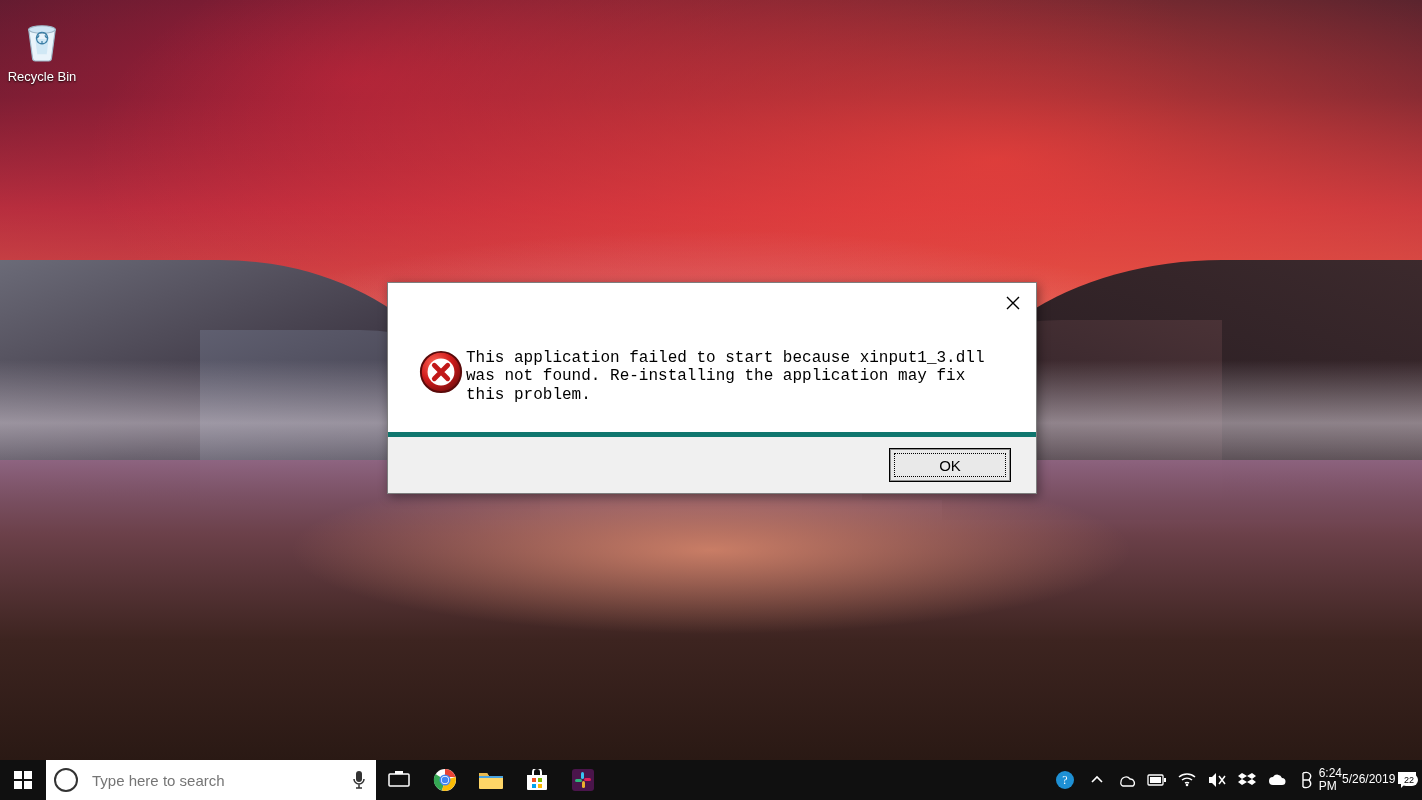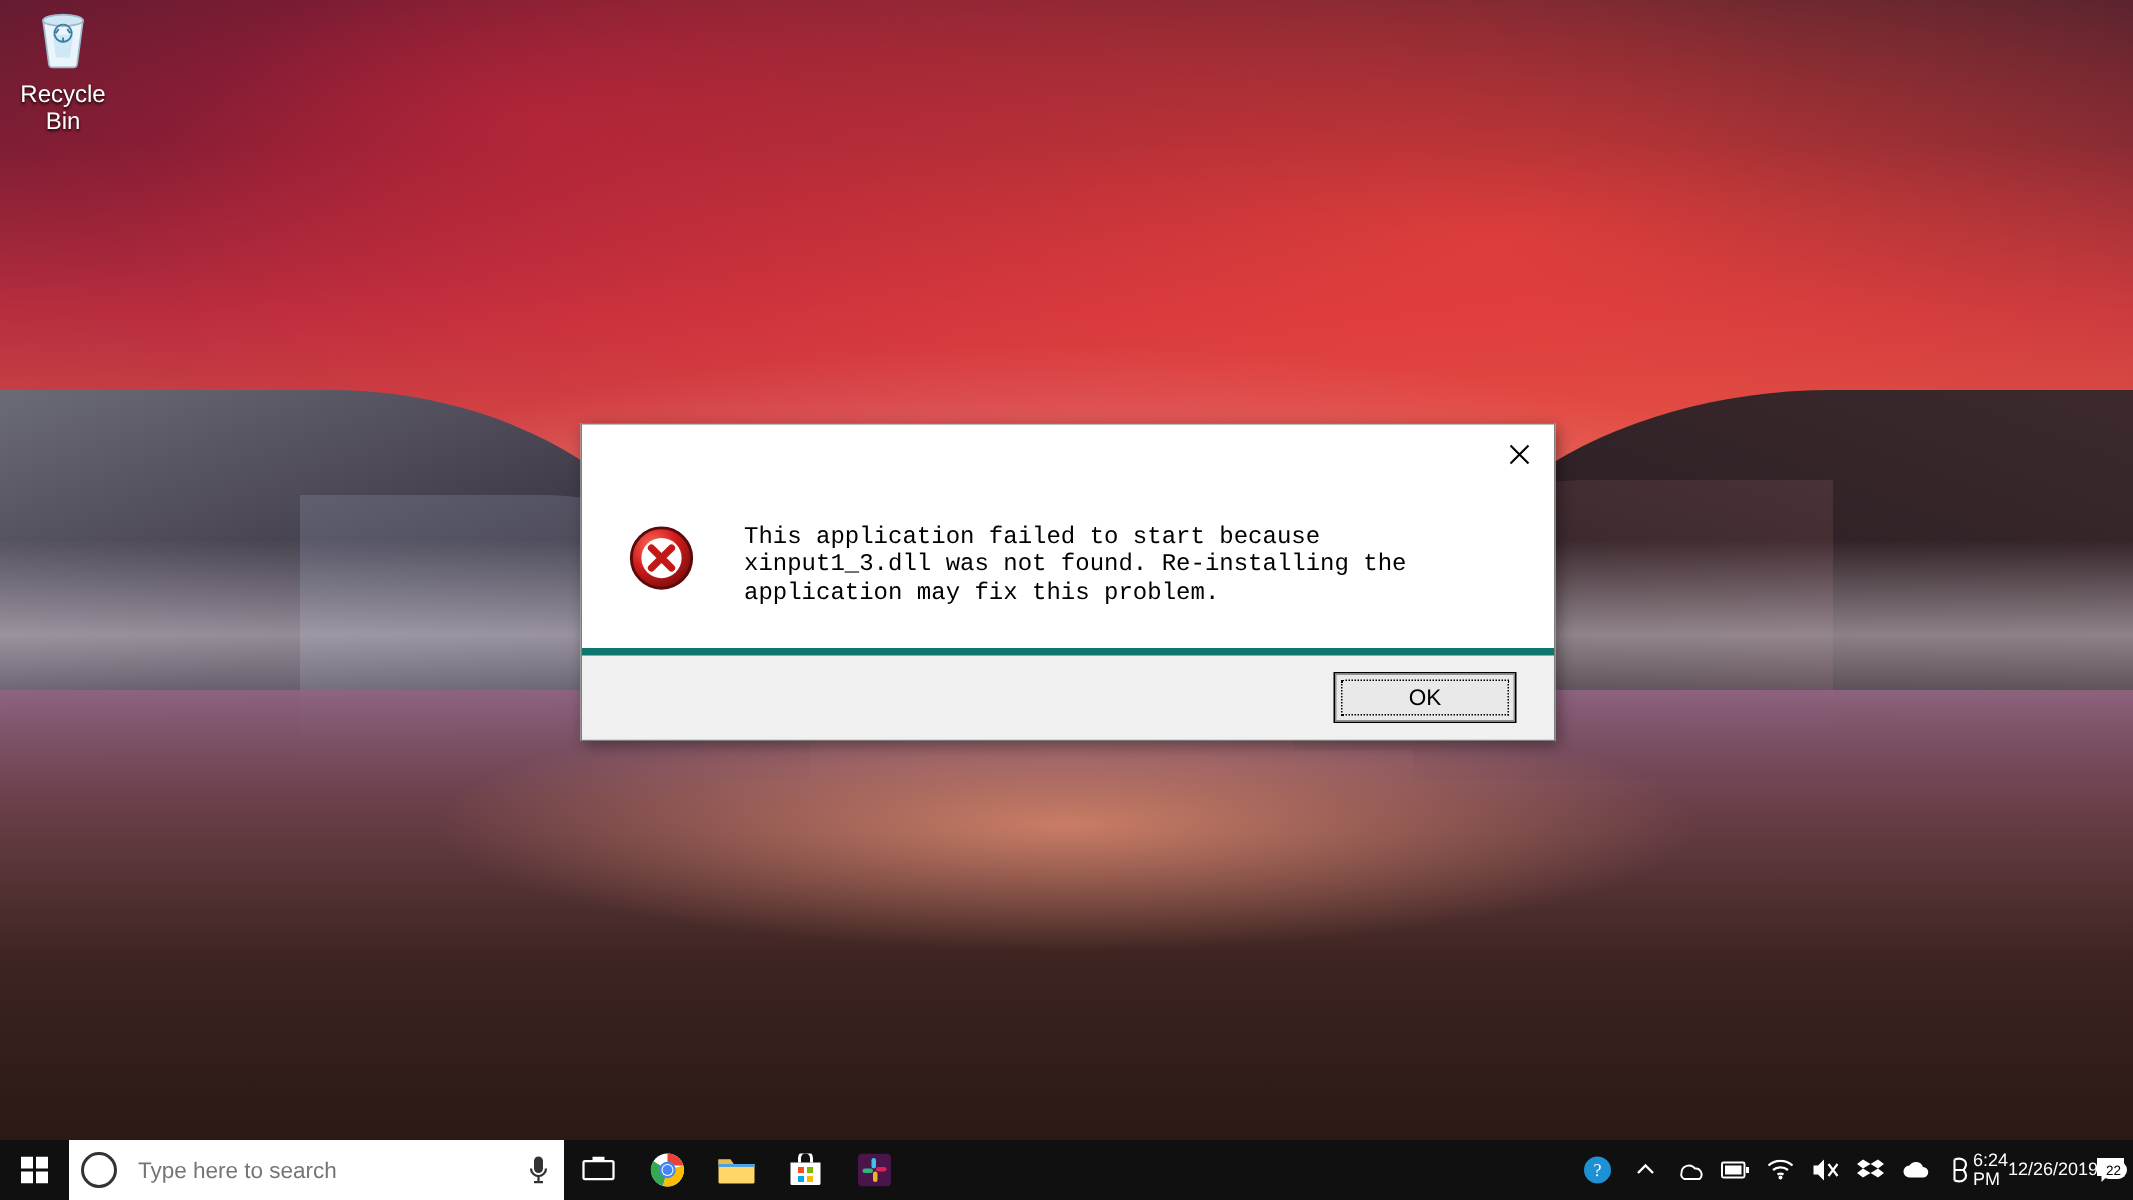--- a/index.html
+++ b/index.html
@@ -24,31 +24,31 @@
     background:linear-gradient(-160deg,#4a3236 0%, #271d24 90%);}
   
   .water{position:absolute;left:0;right:0;bottom:40px;height:300px;
     background:
       radial-gradient(ellipse 600px 120px at 50% 30%, rgba(255,160,120,.65), rgba(255,160,120,0) 70%),
       linear-gradient(180deg, rgba(145,100,130,.9) 0%, #6b4049 25%, #3d2420 60%, #2a1914 100%);}
   .fog{position:absolute;left:0;right:0;bottom:300px;height:140px;
     background:linear-gradient(180deg, rgba(235,225,235,0) 0%, rgba(235,225,235,.5) 45%, rgba(235,225,235,0) 100%);}
 
   
-  .desktop-icon{position:absolute;left:6px;top:4px;width:72px;text-align:center;color:#fff;
-    text-shadow:0 1px 2px rgba(0,0,0,.9);font-size:16px;cursor:pointer;}
+  .desktop-icon{position:absolute;left:6px;top:20px;width:72px;text-align:center;color:#fff;
+    text-shadow:0 1px 2px rgba(0,0,0,.9);font-size:13px;cursor:pointer;}
   .desktop-icon .bin{width:38px;height:42px;margin:0 auto 4px;}
 
   
   .dialog{position:absolute;left:387px;top:282px;width:648px;border:1px solid #7d7d7d;
     background:#fff;box-shadow:2px 3px 10px rgba(0,0,0,.4);}
   .dialog-title{display:flex;align-items:center;height:40px;padding:0 0 0 16px;
     font-family:Consolas,"Courier New",monospace;font-size:16px;color:#000;}
   .dialog-close{margin-left:auto;width:46px;height:40px;display:flex;align-items:center;justify-content:center;cursor:pointer;}
-  .dialog-body{display:flex;align-items:flex-start;padding:26px 22px 28px 30px;gap:32px;}
+  .dialog-body{display:flex;align-items:flex-start;padding:26px 22px 28px 30px;gap:2px;}
   .err-icon{width:46px;height:46px;flex:0 0 auto;}
   .dialog-msg{font-family:Consolas,"Courier New",monospace;font-size:16px;line-height:1.15;color:#000;max-width:520px;}
   .dialog-footer{background:#f0f0f0;border-top:5px solid #0f766e;padding:12px 26px;display:flex;justify-content:flex-end;}
   .ok-btn{width:120px;height:32px;background:#e9e9e9;border:1px solid #8f8f8f;
     outline:1px dotted #000;outline-offset:-5px;box-shadow:0 0 0 1px #000;
     font-size:15px;cursor:pointer;}
 
   
   .taskbar{position:absolute;left:0;right:0;bottom:0;height:40px;background:#101010;
     display:flex;align-items:stretch;color:#fff;font-size:13px;}
@@ -228,21 +228,21 @@
           <path d="M6 12 a4 4 0 0 1 0 -8 a5 5 0 0 1 9 1 a3.5 3.5 0 0 1 0 7 Z" fill="#fff"></path>
         </svg>
       </div>
       <div class="tb-btn">
         <svg width="16" height="18" viewBox="0 0 16 18">
           <path d="M4 2 C 10 0 14 4 10 9 C 14 14 10 18 4 16 M4 2 L4 16 M4 9 L11 9" stroke="#fff" stroke-width="1.4" fill="none"></path>
         </svg>
       </div>
       <div class="clock">
         <span>6:24 PM</span>
-        <span>12/26/2019</span>
+        <span>5/26/2019</span>
       </div>
       <div class="tb-btn notif">
         <svg width="20" height="18" viewBox="0 0 20 18">
           <path d="M1 1 h18 v12 h-11 l-4 4 v-4 h-3 Z" fill="#fff"></path>
         </svg>
         <span class="badge">22</span>
       </div>
     </div>
   </div>
 </div>

